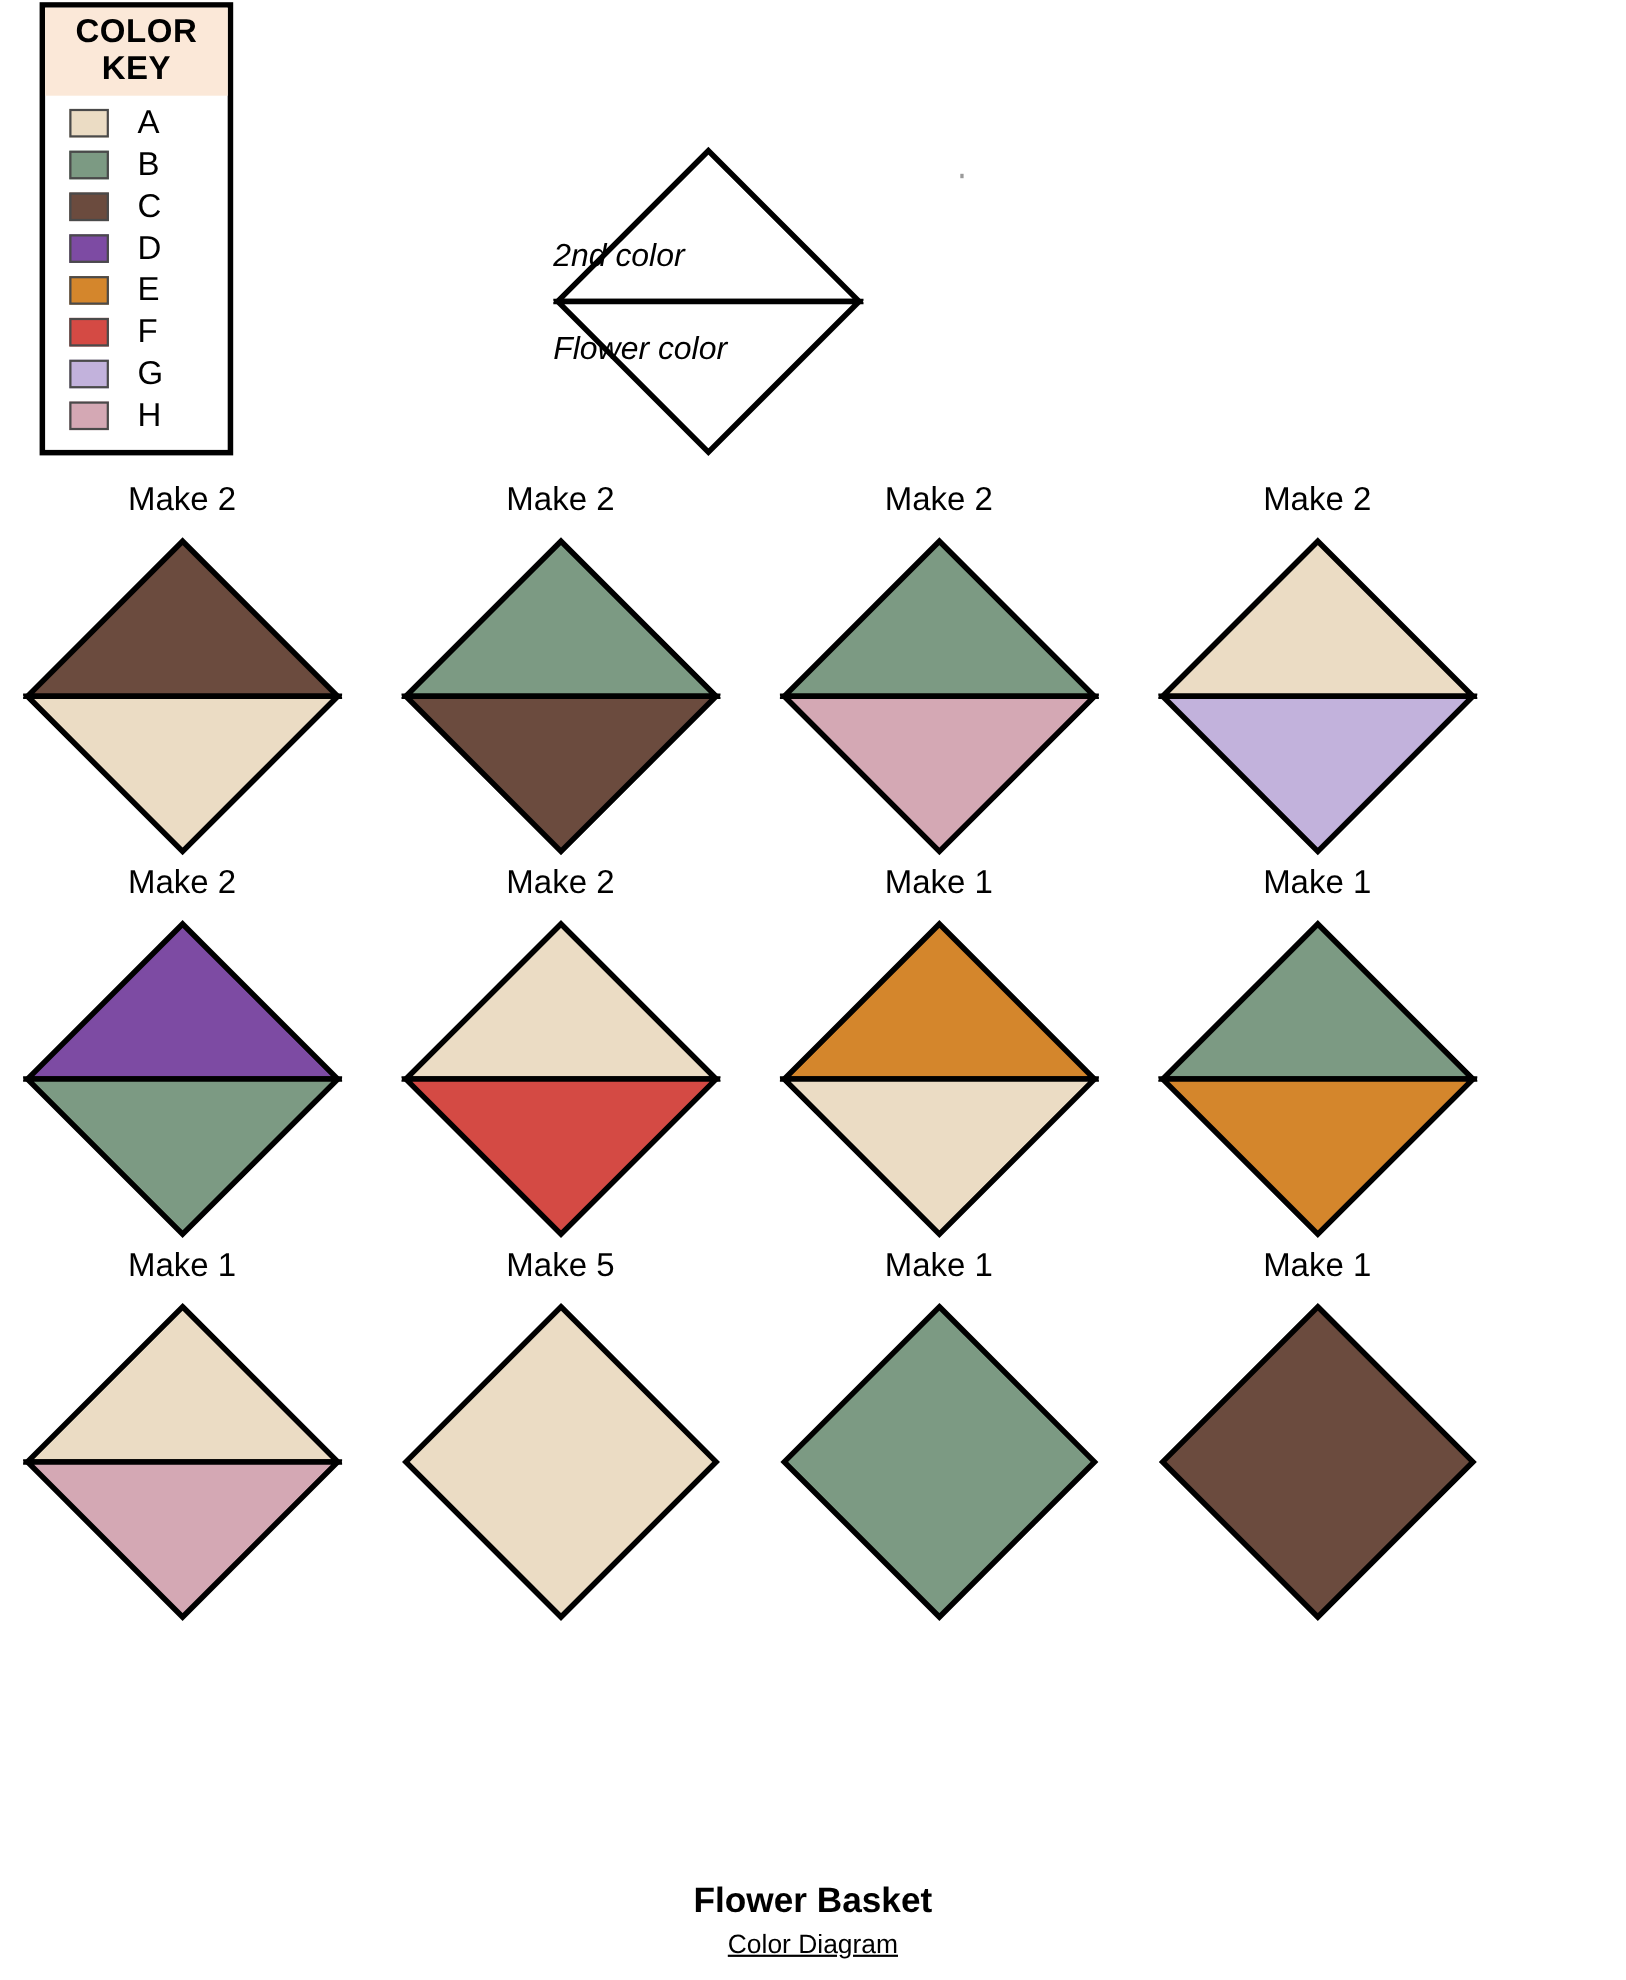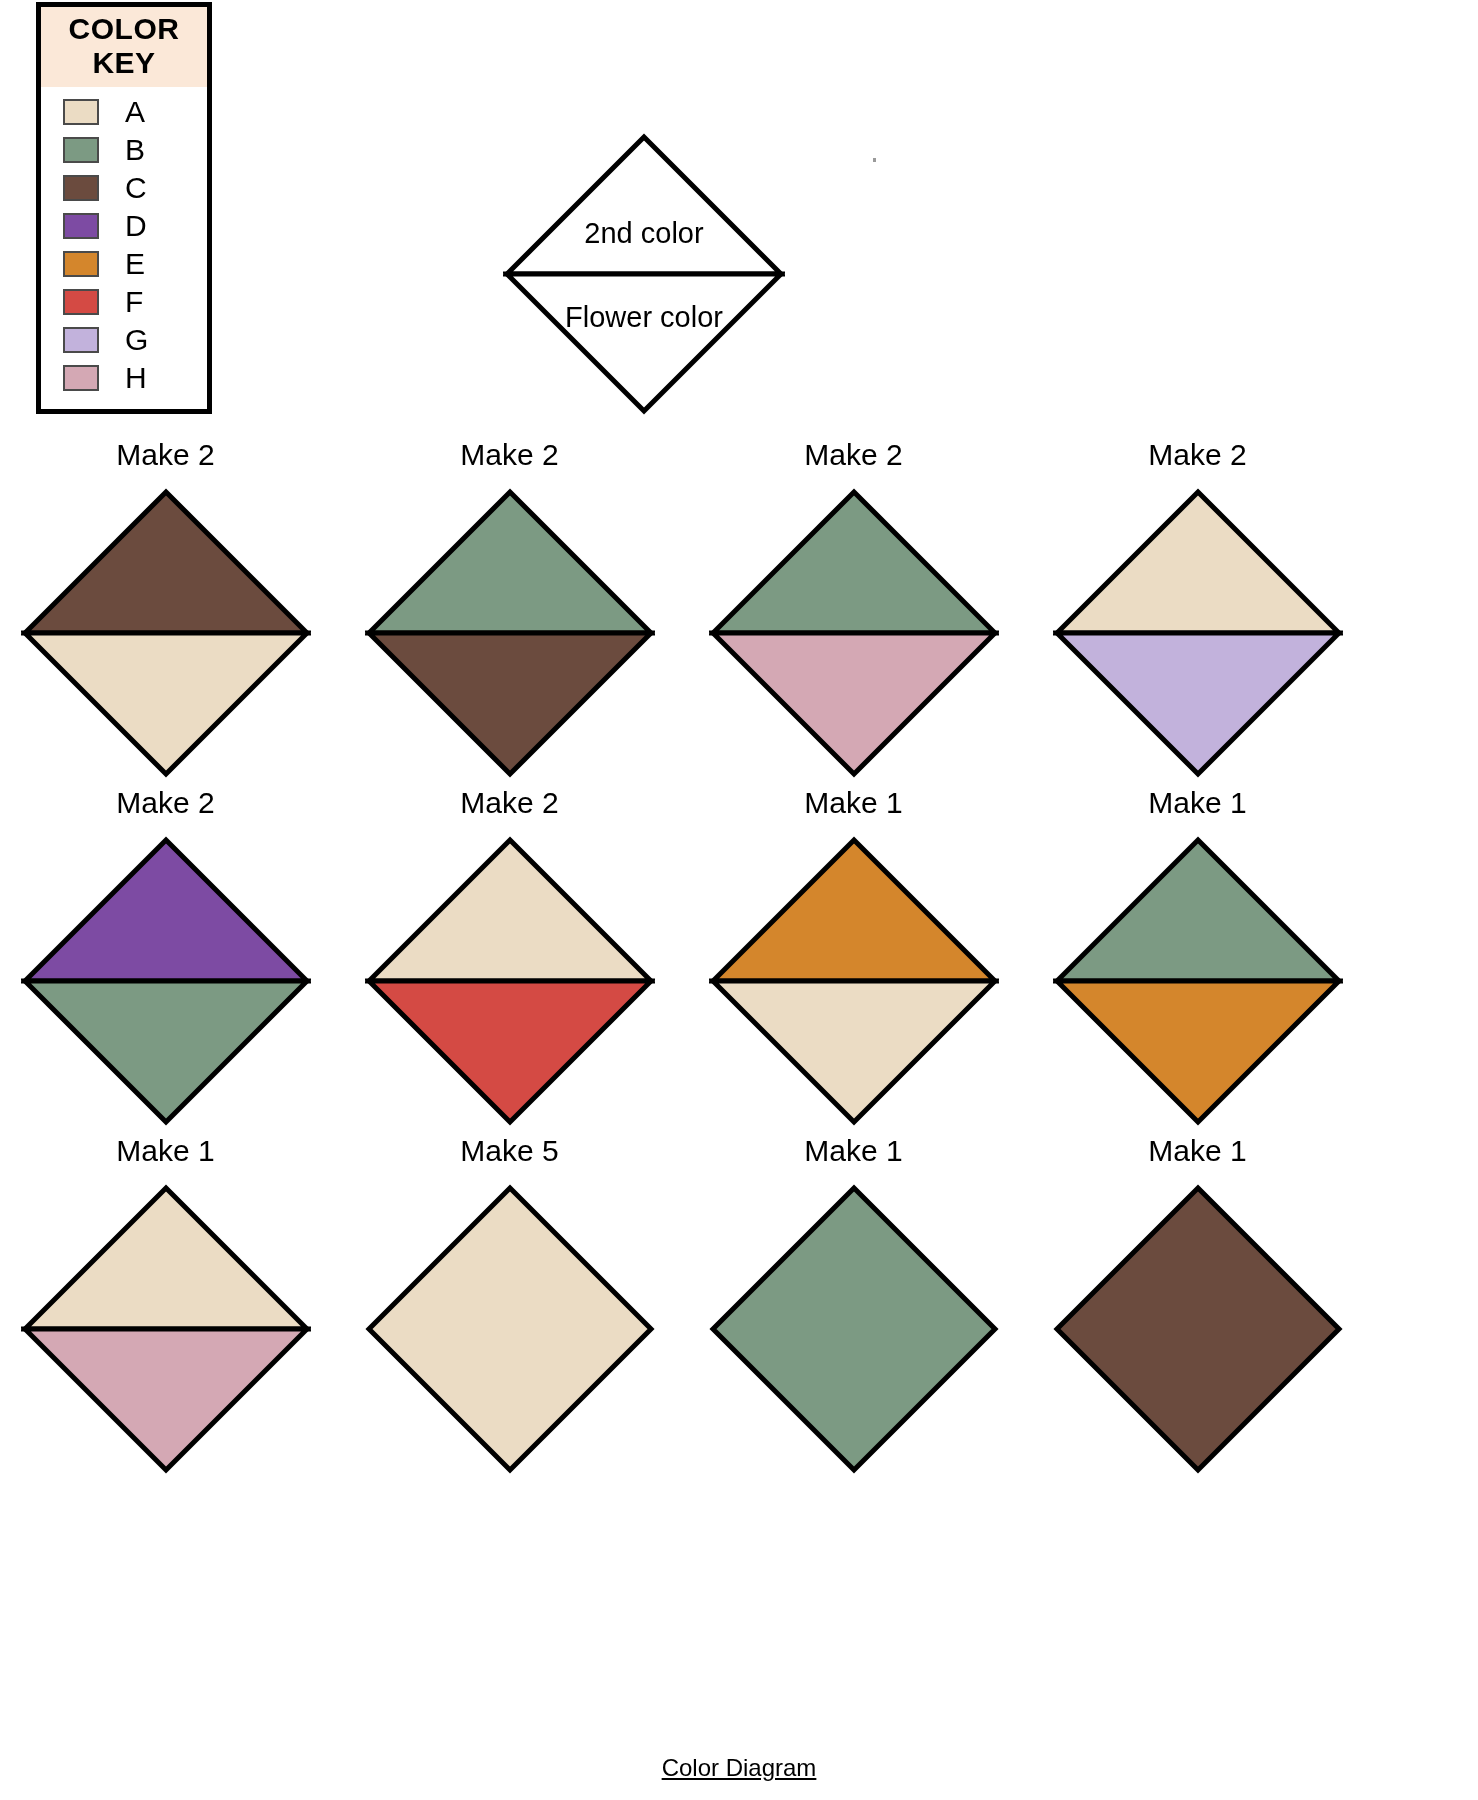--- a/index.html
+++ b/index.html
@@ -50,23 +50,24 @@
   
   .legend-diamond{
     position:absolute;
     left:503px;top:133px;
     width:282px;height:282px;
   }
   .legend-diamond svg{display:block;}
   .legend-text{
     position:absolute;
     left:0;width:282px;
-    text-align:center;
+    text-align:left;
     font-size:29px;
     color:#000;
+    font-style:italic;
   }
   .legend-text.second{top:84px;}
   .legend-text.first{top:168px;}
 
   .stray-dot{
     position:absolute;left:873px;top:158px;
     width:3px;height:4px;background:#9a9a9a;
   }
 
   
@@ -282,14 +283,15 @@
         <svg width="290" height="290" viewBox="0 0 290 290">
           <polygon points="145,4 286,145 145,286 4,145" fill="#6b4b3e" stroke="#000" stroke-width="5"></polygon>
         </svg>
       </div>
     </div>
   </div>
 
 </div>
 
 <div class="footer">
+  <div class="footer-title">Flower Basket</div>
   <div class="footer-sub">Color Diagram</div>
 </div>
 
 </body></html>

